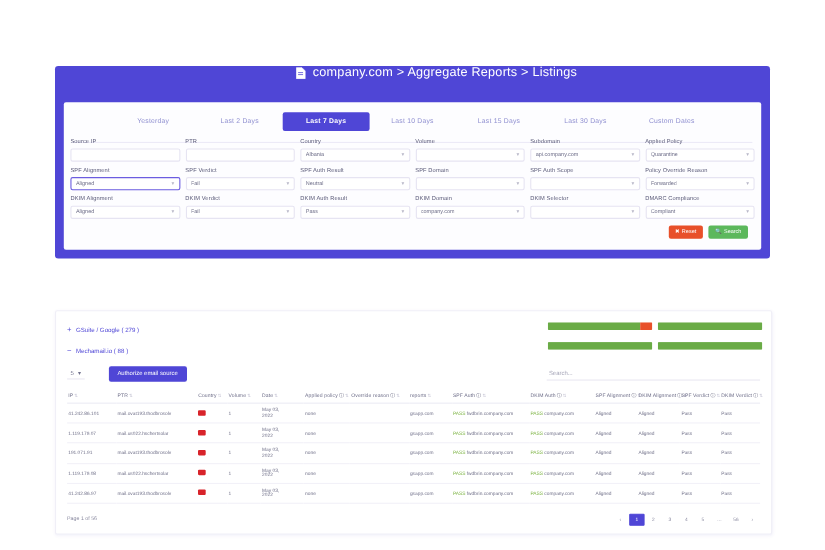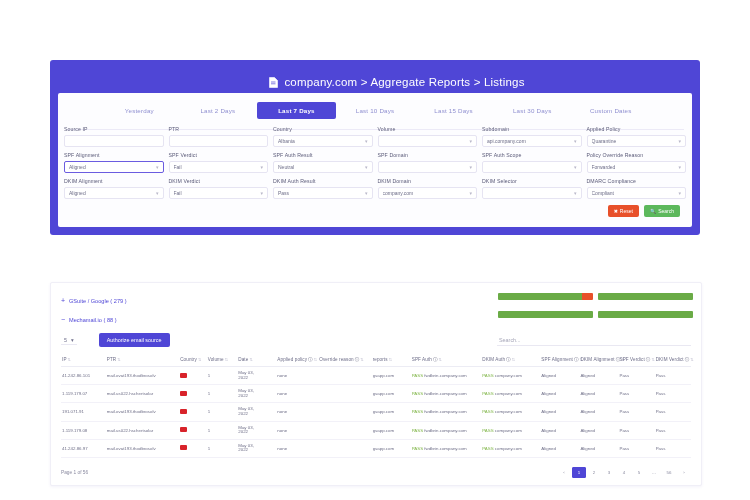--- a/index.html
+++ b/index.html
@@ -10,21 +10,21 @@
     -webkit-font-smoothing:antialiased;
   }
   .app{position:relative;width:750px;height:500px;background:#ffffff;}
 
   
   .top-panel{
     position:absolute;left:50px;top:60px;width:650px;height:175px;
     background:#4f46d6;border-radius:3px;overflow:hidden;
   }
   .titlebar{
-    height:28px;display:flex;align-items:flex-end;justify-content:center;gap:5px;
+    height:28px;display:flex;align-items:flex-start;justify-content:center;gap:5px;
     color:#ffffff;font-size:11.5px;letter-spacing:.2px;padding-left:43px;
   }
   .doc-icon{display:inline-flex;width:11px;height:12px;align-items:center;justify-content:center;}
   .filter-card{
     position:absolute;left:8px;top:33px;right:8px;bottom:8px;
     background:#fdfdff;border-radius:2px;
   }
   
   .tabs{
     display:flex;align-items:center;height:23px;margin-top:6px;

